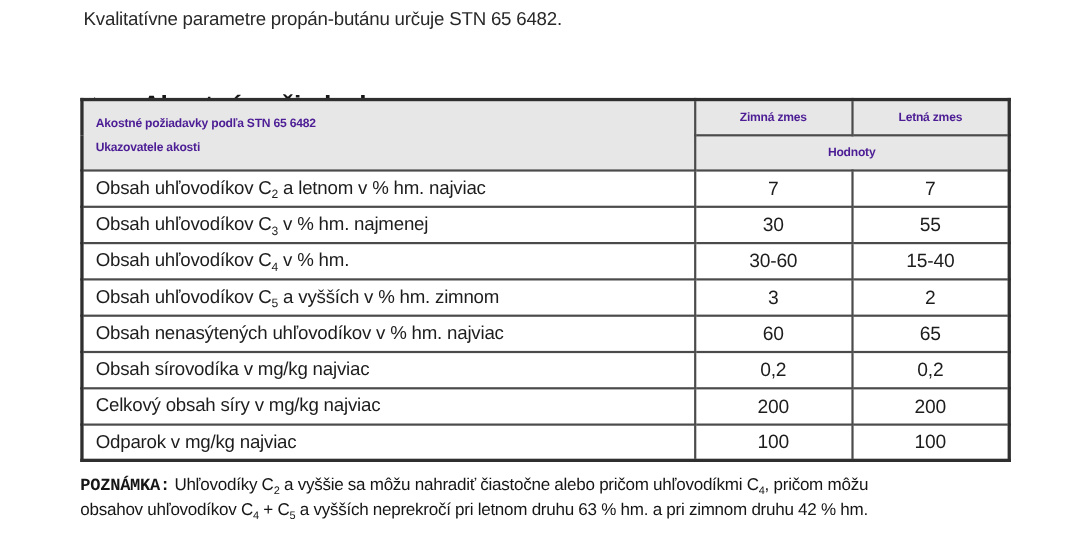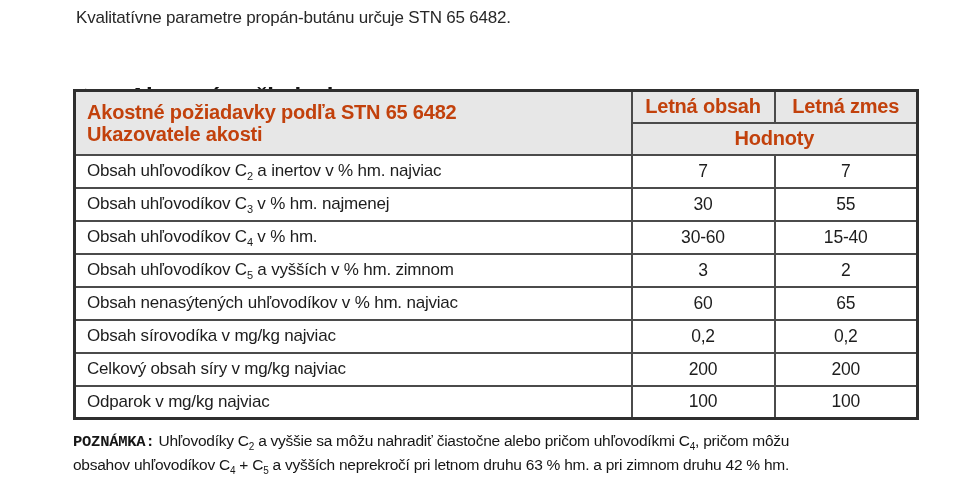--- a/index.html
+++ b/index.html
@@ -52,22 +52,22 @@
     border-collapse: collapse;
     table-layout: fixed;
     border: 3px solid var(--border-outer, #2f2f2f);
   }
   table.qtable th, table.qtable td {
     border: 2px solid var(--border-inner, #4b4b4b);
   }
   table.qtable thead th {
     background: var(--header-bg, #e7e7e7);
     font-weight: 700;
-    font-size: 20px;
-    color: #c2410c;
+    font-size: 11px;
+    color: #4c1d95;
   }
   th.head-left {
     text-align: left;
     vertical-align: middle;
     padding: 3px 11px;
     line-height: 22px;
   }
   th.head-col, th.head-values {
     text-align: center;
     height: 32px;
@@ -118,30 +118,30 @@
       <col style="width:557px">
       <col style="width:143px">
       <col style="width:143px">
     </colgroup>
     <thead>
       <tr>
         <th class="head-left" rowspan="2">
           <div>Akostné požiadavky podľa STN 65 6482</div>
           <div>Ukazovatele akosti</div>
         </th>
-        <th class="head-col">Letná obsah</th>
+        <th class="head-col">Zimná zmes</th>
         <th class="head-col">Letná zmes</th>
       </tr>
       <tr>
         <th class="head-values" colspan="2">Hodnoty</th>
       </tr>
     </thead>
     <tbody>
         <tr>
-          <td class="label-cell"><span>Obsah uhľovodíkov C</span><sub>2</sub><span> a inertov v % hm. najviac</span></td>
+          <td class="label-cell"><span>Obsah uhľovodíkov C</span><sub>2</sub><span> a letnom v % hm. najviac</span></td>
           <td class="value-cell">7</td>
           <td class="value-cell">7</td>
         </tr>
         <tr>
           <td class="label-cell"><span>Obsah uhľovodíkov C</span><sub>3</sub><span> v % hm. najmenej</span></td>
           <td class="value-cell">30</td>
           <td class="value-cell">55</td>
         </tr>
         <tr>
           <td class="label-cell"><span>Obsah uhľovodíkov C</span><sub>4</sub><span> v % hm.</span></td>

